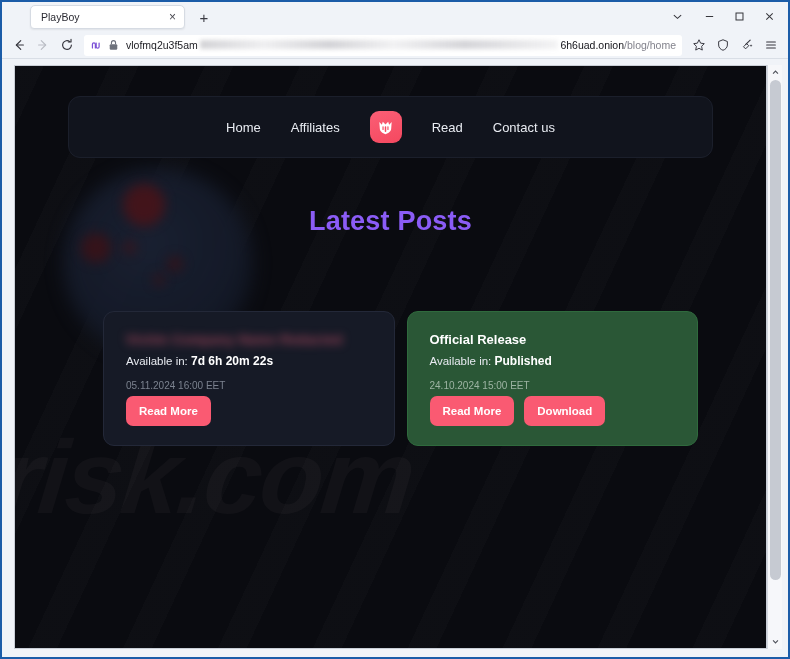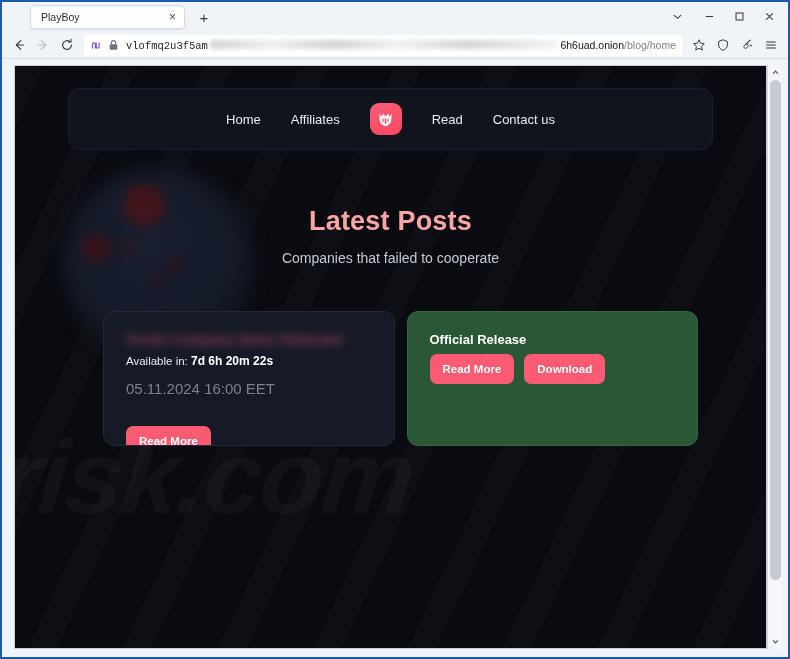--- a/index.html
+++ b/index.html
@@ -115,21 +115,21 @@
   .lock-icon { margin-right: 7px; display:flex; align-items:center; }
   .url-text {
     font-size: 10.5px;
     color: #1c1c22;
     white-space: nowrap;
     display: flex;
     align-items: baseline;
     width: 100%;
     justify-content: center;
   }
-  .url-prefix { color: #1c1c22; font-family: Liberation Mono, monospace; }
+  .url-prefix { color: #1c1c22; }
   .url-blur {
     display: inline-block;
     flex: 1;
     height: 9px;
     margin: 0 2px;
     background: linear-gradient(90deg,
       rgba(150,150,158,.42) 0%, rgba(180,180,188,.22) 18%,
       rgba(140,140,150,.38) 36%, rgba(185,185,192,.2) 54%,
       rgba(150,150,160,.4) 74%, rgba(190,190,196,.18) 100%);
     filter: blur(2.2px);
@@ -190,21 +190,21 @@
     letter-spacing: -2px;
     color: rgba(255, 225, 215, .035);
     white-space: nowrap;
     pointer-events: none;
     transform: skewX(-6deg);
   }
 
   
   .site-nav {
     position: absolute;
-    left: 53px; right: 53px; top: 22px;
+    left: 53px; right: 53px; top: 30px;
     height: 62px;
     background: #11141d;
     border: 1px solid #1b1f2b;
     border-radius: 12px;
     display: flex;
     align-items: center;
     justify-content: center;
     gap: 30px;
     z-index: 4;
   }
@@ -221,21 +221,21 @@
     display: flex; align-items: center; justify-content: center;
     cursor: pointer;
     flex: 0 0 auto;
   }
 
   
   .hero { position: absolute; left: 0; right: 0; top: 140px; text-align: center; z-index: 3; }
   .hero-title {
     font-size: 27px;
     font-weight: 700;
-    color: #fca5a5;
+    color: #8b5cf6;
     letter-spacing: .2px;
   }
   .hero-sub {
     margin-top: 13px;
     font-size: 14px;
     color: #c5cad4;
   }
 
   
   .cards {
@@ -273,23 +273,23 @@
     filter: blur(4.6px);
     letter-spacing: .5px;
   }
   .card-avail {
     font-size: 11.5px;
     color: #e7eaf0;
     margin-bottom: 12px;
   }
   .card-avail b { font-weight: 700; color: #ffffff; font-size: 12px; }
   .card-date {
-    font-size: 15px;
+    font-size: 10px;
     color: #7b828f;
-    margin-bottom: 29px;
+    margin-bottom: 5px;
   }
   .card-green .card-date { color: #9db4a3; }
   .btn-row { display: flex; gap: 10px; }
   .btn {
     background: #fa5a72;
     color: #ffffff;
     font-size: 11.5px;
     font-weight: 700;
     border: none;
     border-radius: 7px;
@@ -452,39 +452,43 @@
             <path d="M8.9 11.2 L8.9 14.4" stroke="#f5485f" stroke-width="1.5" stroke-linecap="round"></path>
             <path d="M15.1 11.2 L15.1 14.4" stroke="#f5485f" stroke-width="1.5" stroke-linecap="round"></path>
           </svg>
         </div>
         <div class="nav-link">Read</div>
         <div class="nav-link">Contact us</div>
       </div>
 
       <div class="hero">
         <div class="hero-title">Latest Posts</div>
-        <div class="hero-sub">Companies that failed to cooperate</div>
       </div>
 
       <div class="cards">
 
         <div class="card card-dark">
           <div class="card-title redacted">Victim Company Name Redacted</div>
           <div class="card-avail">
             <span>Available in:</span>
             <b>7d 6h 20m 22s</b>
           </div>
           <div class="card-date">05.11.2024 16:00 EET</div>
           <div class="btn-row">
             <button class="btn">Read More</button>
           </div>
         </div>
 
         <div class="card card-green">
           <div class="card-title">Official Release</div>
+          <div class="card-avail">
+            <span>Available in:</span>
+            <b>Published</b>
+          </div>
+          <div class="card-date">24.10.2024 15:00 EET</div>
           <div class="btn-row">
             <button class="btn">Read More</button>
             <button class="btn">Download</button>
           </div>
         </div>
 
       </div>
     </div>
 
     <div class="scrollbar">

